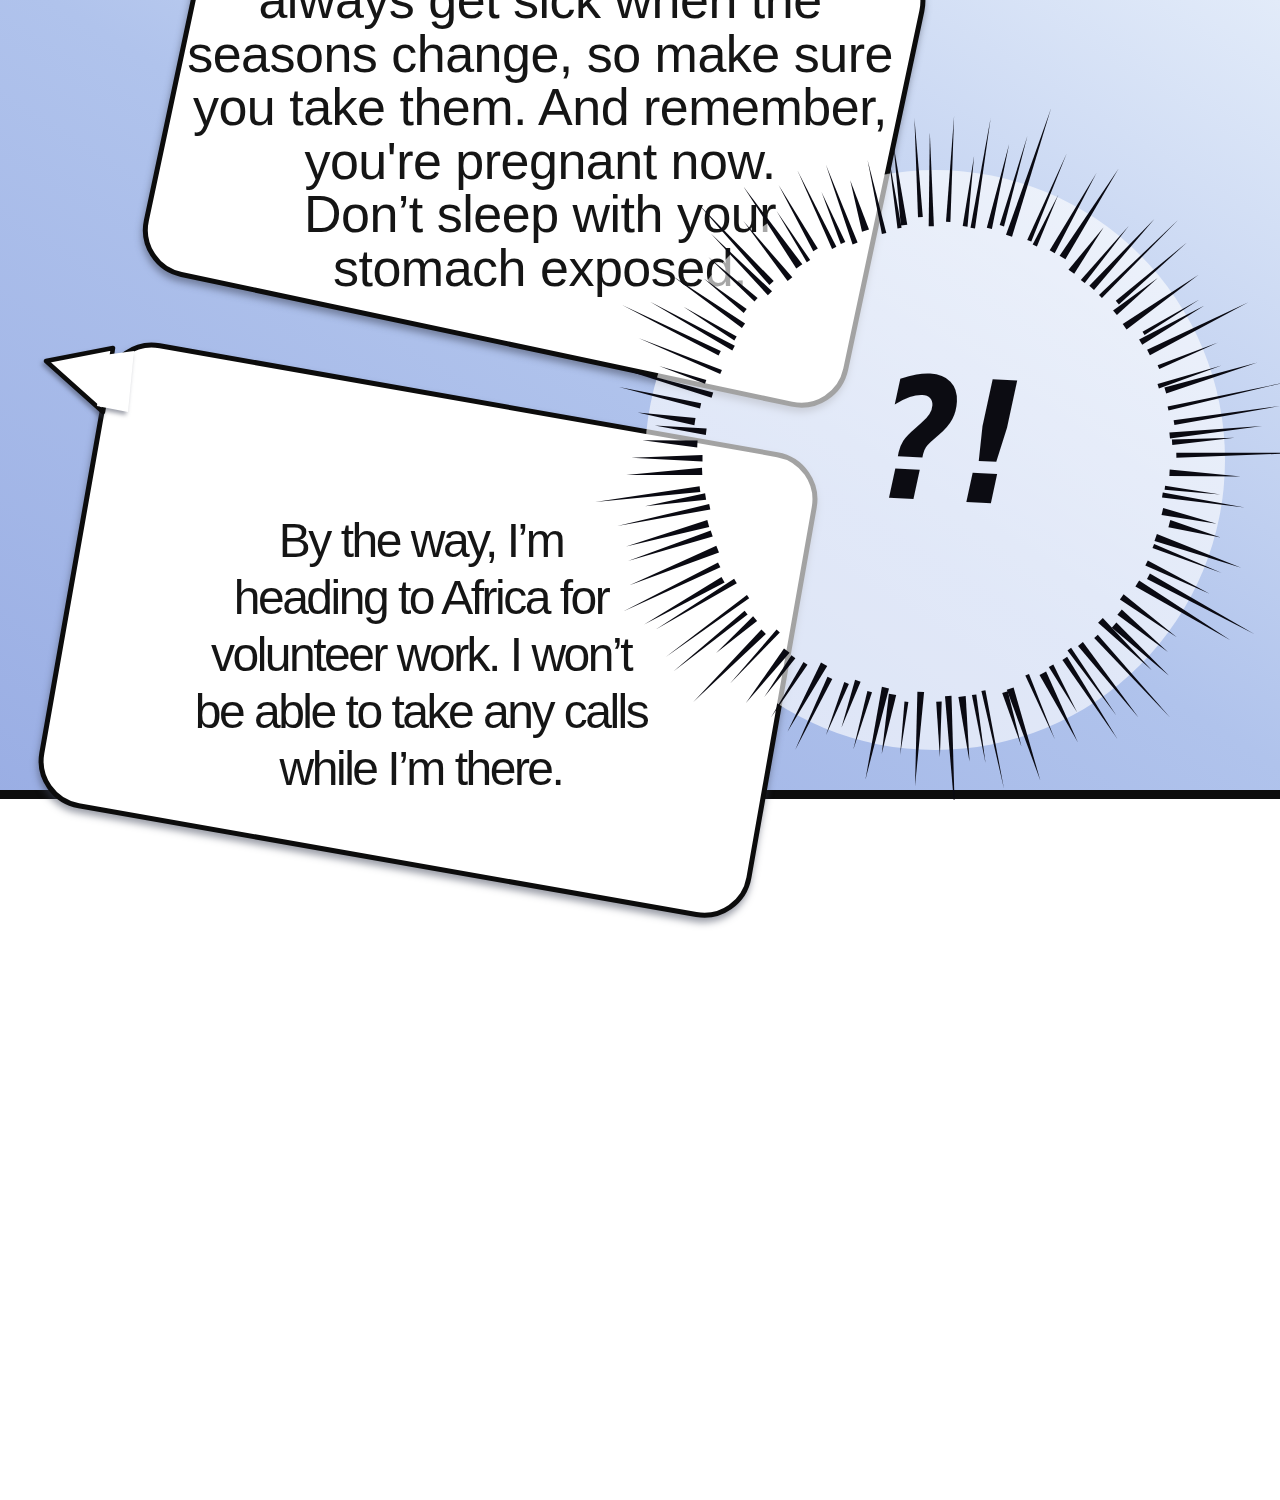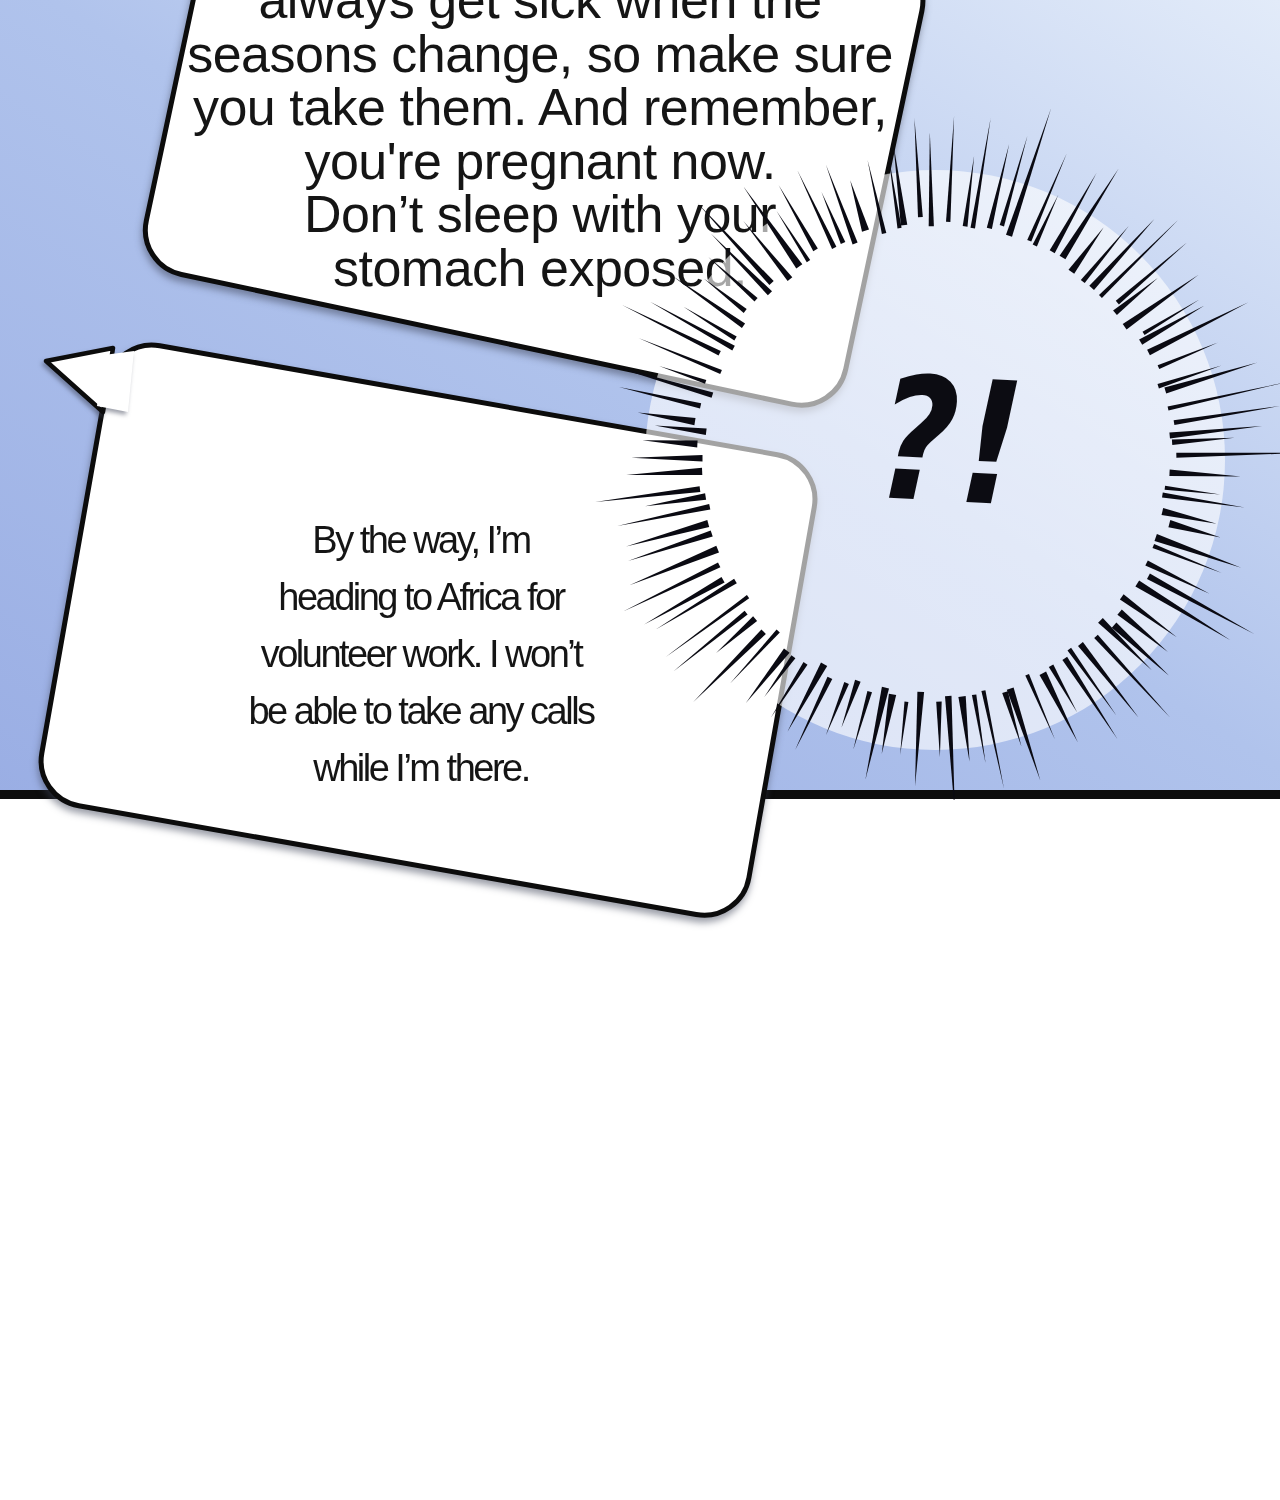--- a/index.html
+++ b/index.html
@@ -52,21 +52,21 @@
     white-space:pre-line;
     z-index:7;
   }
   .text1{
     left:170px;top:-26px;width:740px;
     font-size:52px;line-height:53.5px;letter-spacing:-0.5px;
     z-index:4;
   }
   .text2{
     left:61px;top:512px;width:720px;
-    font-size:38px;line-height:57px;letter-spacing:-2.5px;
+    font-size:48px;line-height:57px;letter-spacing:-2.5px;
   }
   .halo{
     position:absolute;left:645px;top:170px;width:580px;height:580px;
     border-radius:50%;
     background:radial-gradient(circle,
       var(--halo,rgba(255,255,255,.62)) 0 82%,
       rgba(255,255,255,0) 100%);
     z-index:8;
     pointer-events:none;
   }

